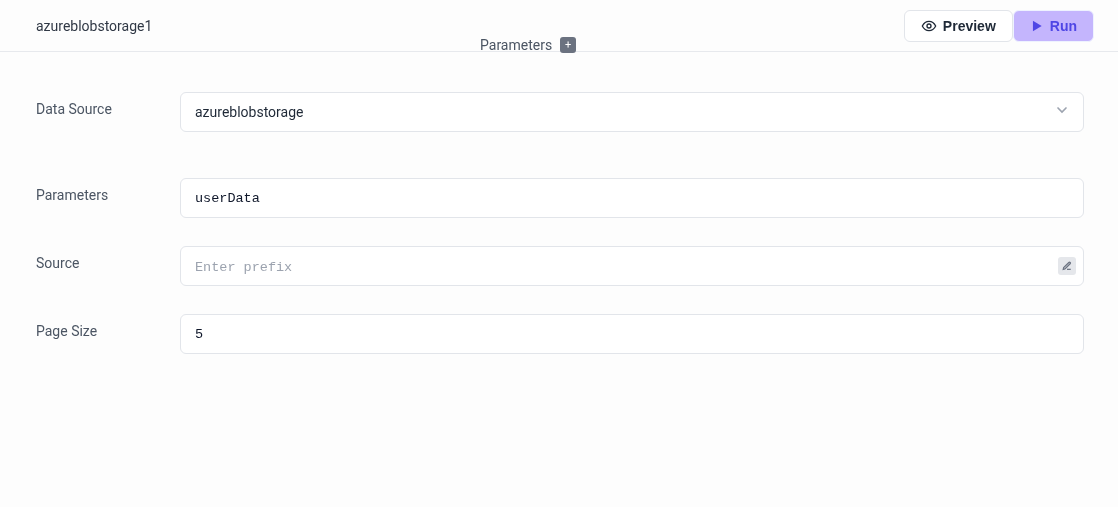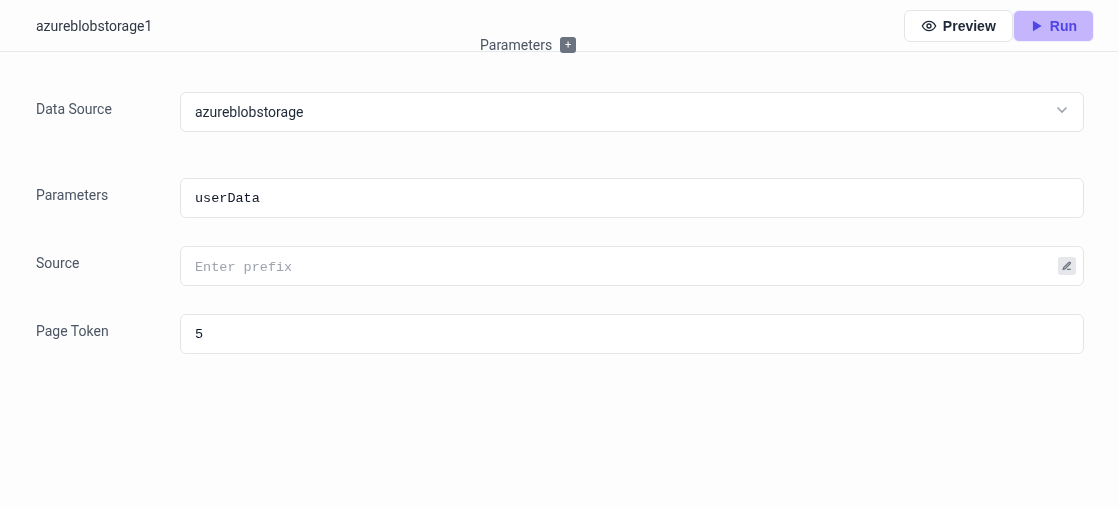--- a/index.html
+++ b/index.html
@@ -199,20 +199,20 @@
       <span class="suffix-badge">
         <svg width="10" height="10" viewBox="0 0 24 24" fill="none" stroke="#6b7280" stroke-width="3">
             <path d="M12 20h9"></path>
             <path d="M16.5 3.5a2.1 2.1 0 013 3L7 19l-4 1 1-4 12.5-12.5z"></path>
           </svg>
       </span>
     </div>
   </div>
 
   <div class="form-row tight">
-    <div class="form-label">Page Token</div>
+    <div class="form-label">Page Size</div>
     <div class="form-control-wrap">
       <input class="text-input mono" value="5" style="">
     </div>
   </div>
 
 
 </div>
 
 </body></html>

